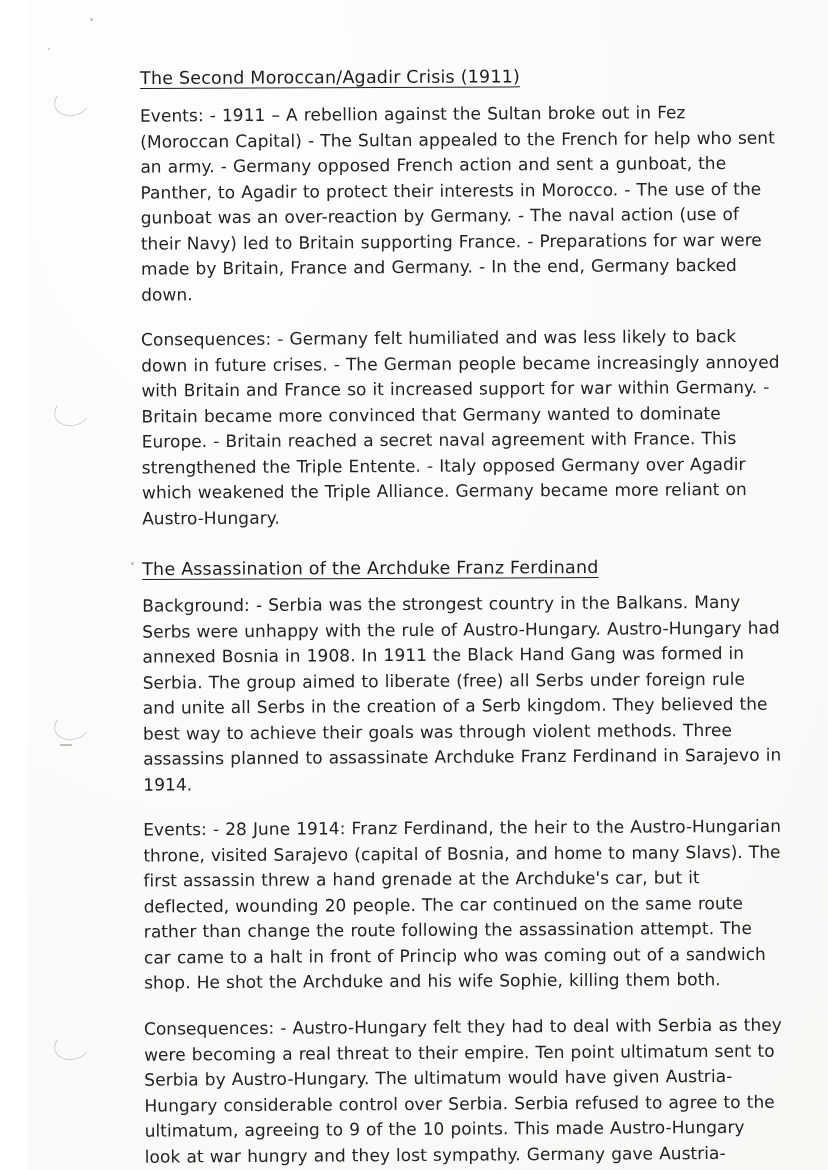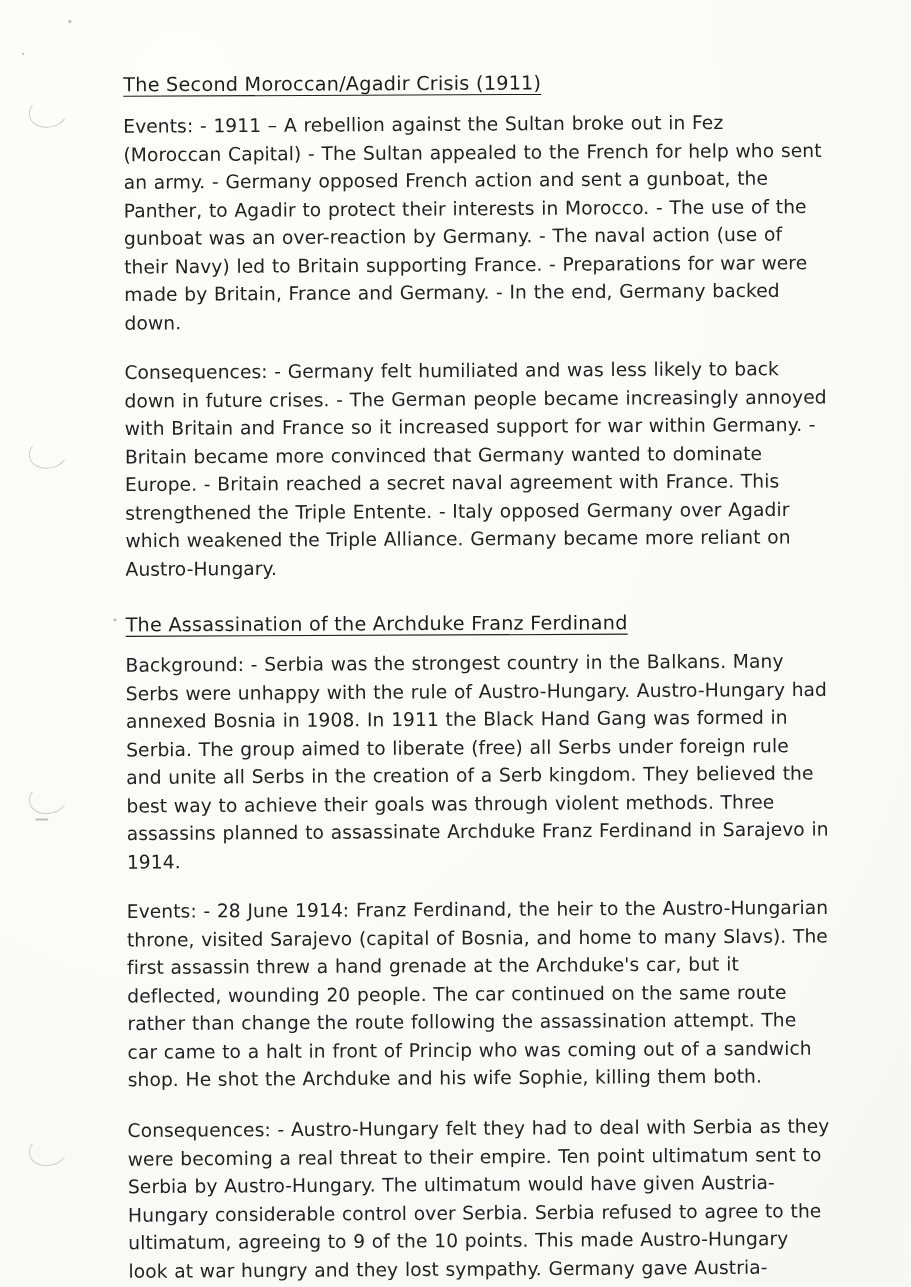--- a/index.html
+++ b/index.html
@@ -14,20 +14,21 @@
     overflow: hidden;
     font-family: "DejaVu Sans", sans-serif;
   }
 
   
   .page {
     position: absolute;
     inset: 0;
     background:
       radial-gradient(ellipse at 20% 10%, #fdfdfb 0%, #fbfbf9 40%, #f7f7f4 100%);
+    margin-left: 28px;
   }
 
   
   .hole {
     position: absolute;
     left: 26px;
     width: 34px;
     height: 26px;
     border-radius: 50%;
     border: 1px solid #cfcfcb;

